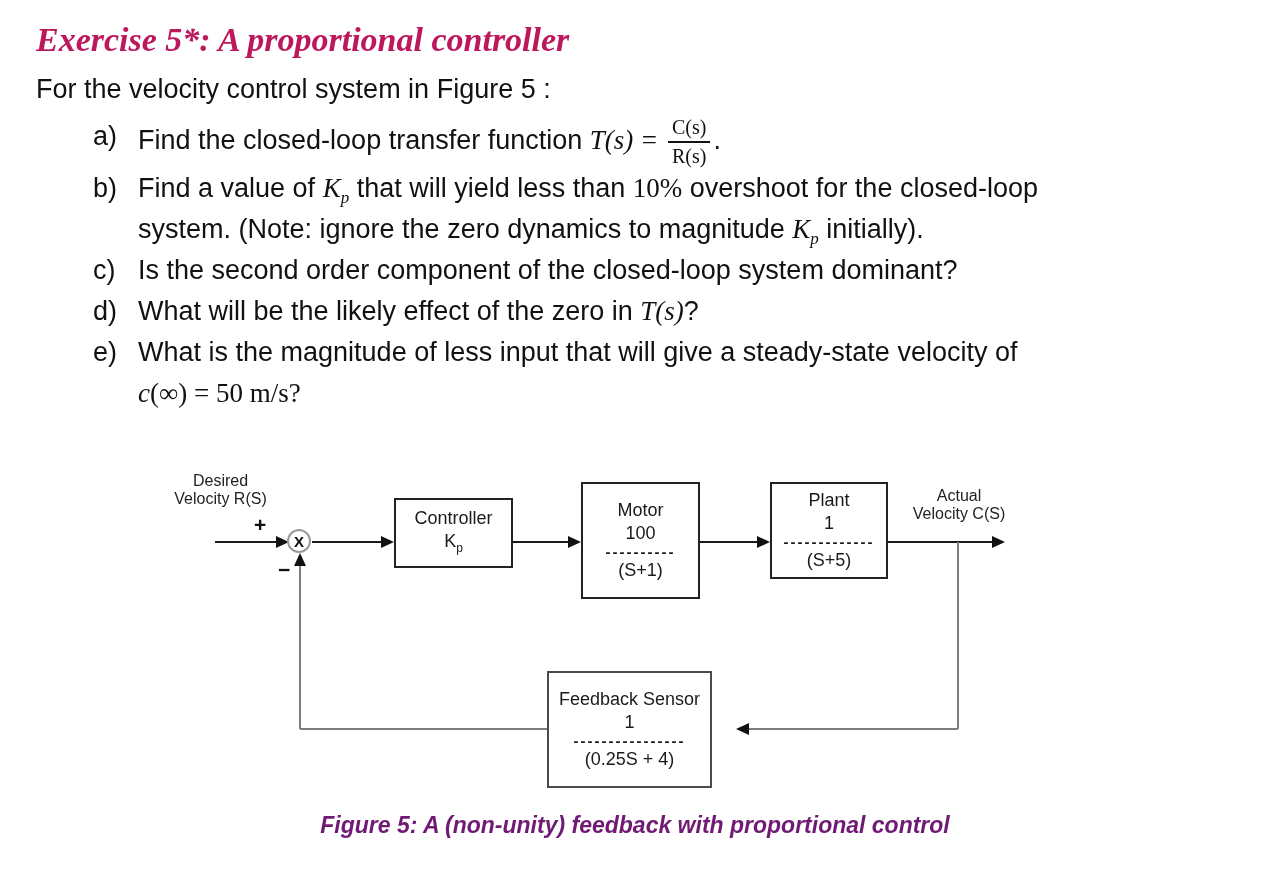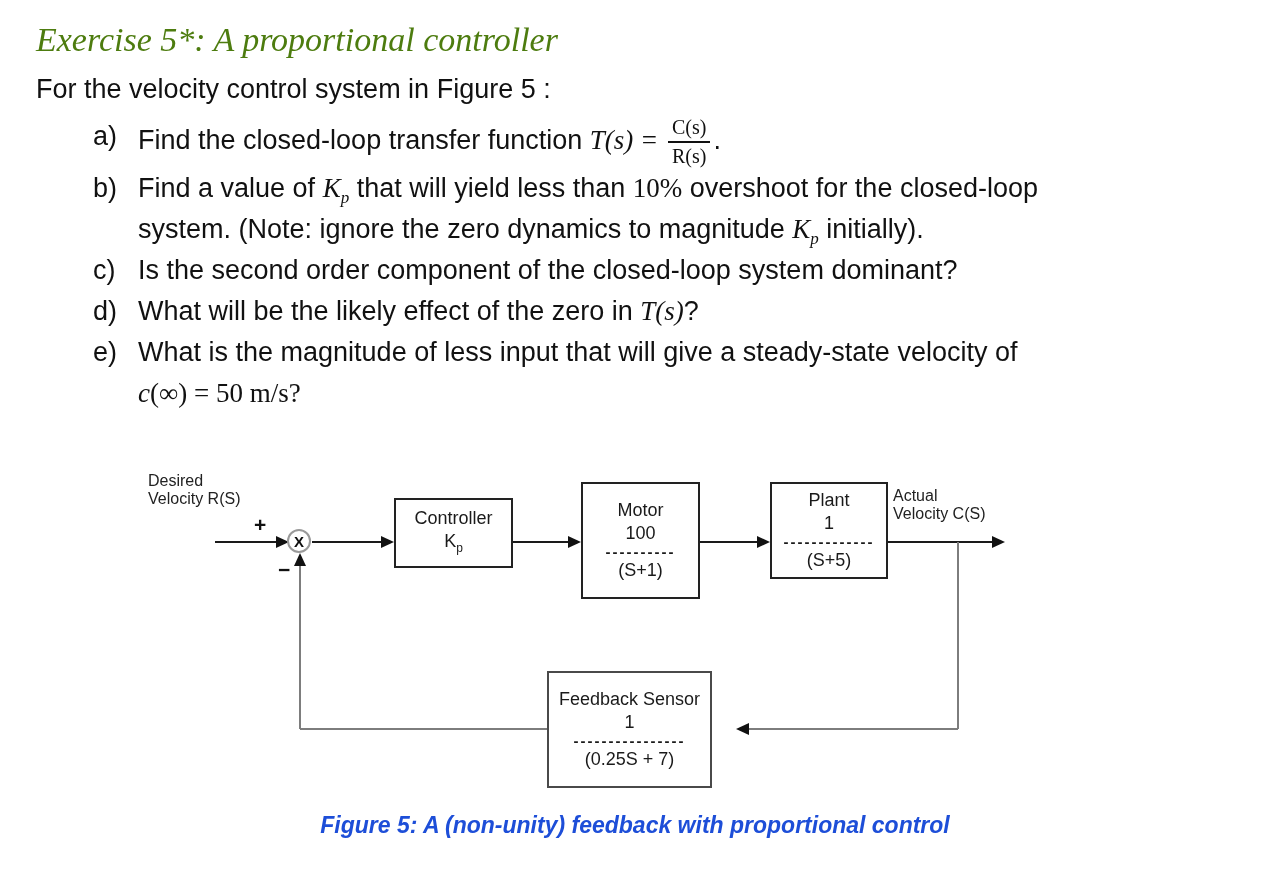--- a/index.html
+++ b/index.html
@@ -1,57 +1,57 @@
 <!DOCTYPE html>
 <html><head>
 <meta charset="utf-8">
 <style>
   html,body{margin:0;padding:0;background:#fff;}
   body{width:1270px;height:884px;overflow:hidden;color:#111;
        font-family:"Liberation Sans",sans-serif;}
 
   .page-title{margin:20px 0 0 36px;font-family:"Liberation Serif",serif;
-      font-style:italic;font-weight:normal;font-size:34px;line-height:40px;color:#4d7c0f;}
+      font-style:italic;font-weight:bold;font-size:34px;line-height:40px;color:#be185d;}
   .intro{margin:12px 0 0 36px;font-size:27px;line-height:34px;}
 
   .ex-list{margin:10px 0 0 93px;}
   .ex-item{display:flex;}
   .ex-marker{width:45px;font-size:27px;line-height:41px;flex:0 0 45px;}
   .ex-lines{flex:1;}
   .ex-line{font-size:27px;line-height:41px;white-space:nowrap;}
   .seg-text{font-family:"Liberation Sans",sans-serif;text-align:right;}
   .seg-math{font-family:"Liberation Serif",serif;font-style:italic;}
   .seg-mathrm{font-family:"Liberation Serif",serif;}
   .seg-sub{font-family:"Liberation Serif",serif;font-style:italic;
       font-size:17px;vertical-align:sub;line-height:0;}
   .frac{display:inline-block;vertical-align:middle;text-align:center;
       font-family:"Liberation Serif",serif;font-size:20px;
       line-height:1.15;margin:0 3px;}
   .frac-num{display:block;padding:0 4px 2px;border-bottom:2px solid #111;}
   .frac-den{display:block;padding-top:2px;}
 
   .figure{position:relative;width:1270px;height:394px;margin-top:46px;}
   .wires{position:absolute;left:0;top:0;}
-  .dlabel{position:absolute;font-size:16px;line-height:18px;text-align:left;color:#222;}
+  .dlabel{position:absolute;font-size:16px;line-height:18px;text-align:center;color:#222;}
   .sign{position:absolute;font-size:21px;font-weight:bold;color:#111;line-height:20px;}
   .junction{position:absolute;left:287px;top:69px;width:24px;height:24px;
       border:2px solid #9a9a9a;border-radius:50%;box-sizing:border-box;
       display:flex;align-items:center;justify-content:center;
       font-size:15px;font-weight:bold;color:#0d0d0d;background:#fff;}
   .block{position:absolute;border:2px solid #222;box-sizing:border-box;background:#fff;
       display:flex;flex-direction:column;align-items:center;justify-content:center;
       font-size:18px;line-height:23px;color:#1a1a1a;text-align:center;}
   .block sub{font-size:12px;}
   .dashes{font-weight:bold;letter-spacing:2px;line-height:14px;font-size:15px;}
   .blk-controller{left:394px;top:38px;width:119px;height:70px;}
   .blk-motor{left:581px;top:22px;width:119px;height:117px;}
   .blk-plant{left:770px;top:22px;width:118px;height:97px;}
   .blk-feedback{left:547px;top:211px;width:165px;height:117px;border-color:#4a4a4a;}
   .caption{position:absolute;left:0;right:0;top:352px;text-align:center;
-      font-style:italic;font-weight:bold;font-size:23px;color:#1d4ed8;}
+      font-style:italic;font-weight:bold;font-size:23px;color:#701a75;}
 </style>
 </head>
 <body>
 
 <h1 class="page-title">Exercise 5*: A proportional controller</h1>
 <div class="intro">For the velocity control system in Figure 5 :</div>
 
 <div class="ex-list">
     <div class="ex-item">
       <div class="ex-marker">a)</div>
@@ -141,17 +141,17 @@
 
   <div class="dlabel" style="left:893px;top:27px;width:132px;">
     <div>Actual</div>
     <div>Velocity C(S)</div>
   </div>
 
   <div class="block blk-feedback">
     <div>Feedback Sensor</div>
     <div>1</div>
     <div class="dashes">----------------</div>
-    <div>(0.25S + 7)</div>
+    <div>(0.25S + 4)</div>
   </div>
 
   <div class="caption">Figure 5: A (non-unity) feedback with proportional control</div>
 </div>
 
 </body></html>

